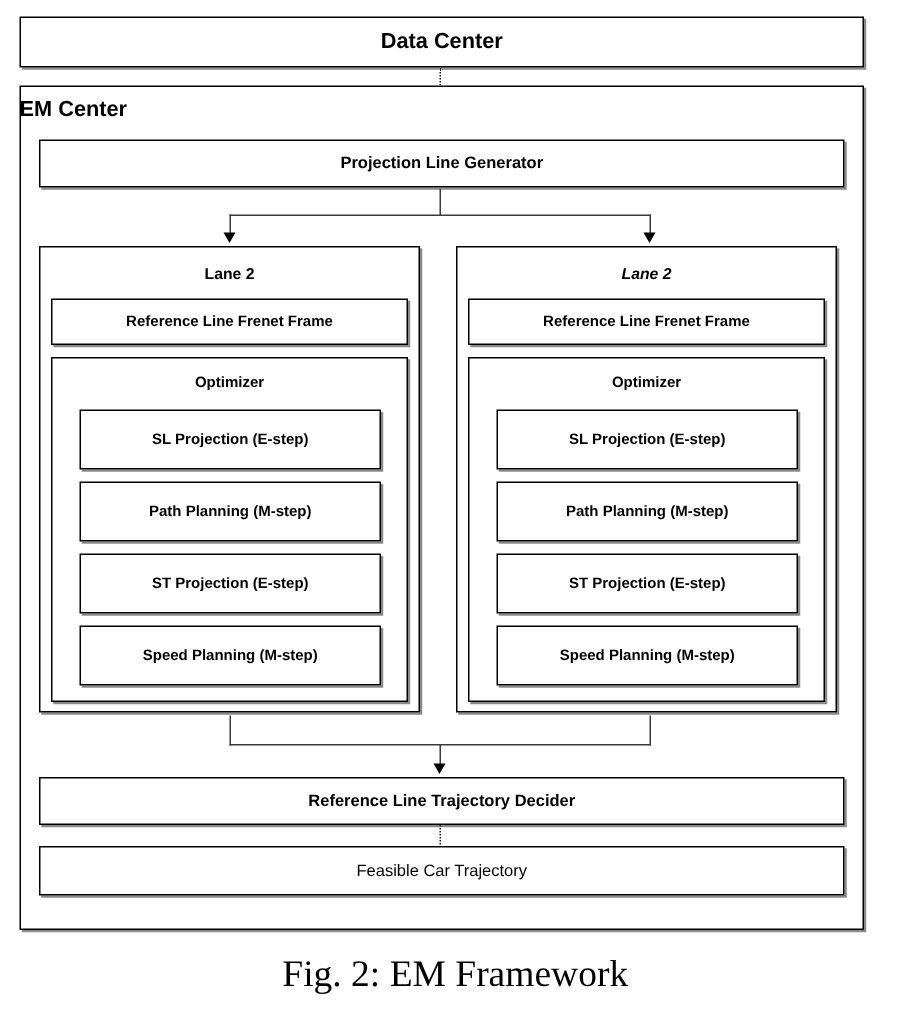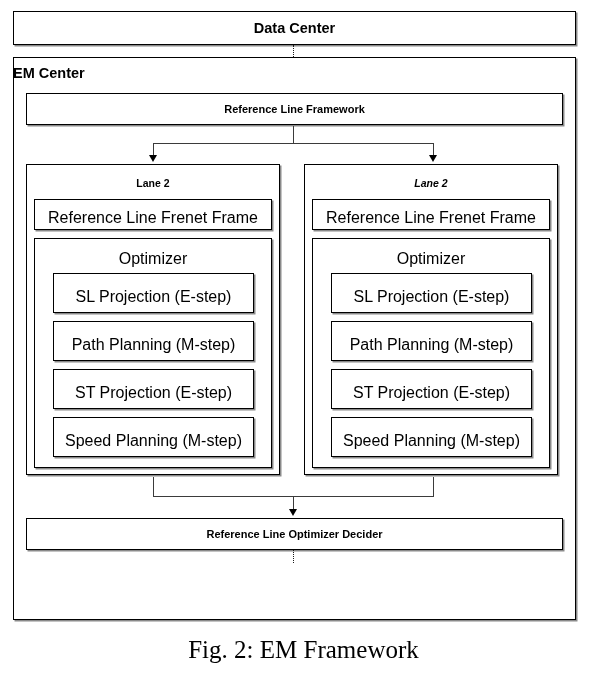--- a/index.html
+++ b/index.html
@@ -47,22 +47,22 @@
   }
   .hdr-bold {
     font-weight: bold;
     font-size: 11px;
   }
   .hdr-bold-sm {
     font-weight: bold;
     font-size: 10.5px;
   }
   .plain {
-    font-weight: normal;
-    font-size: 16px;
+    font-weight: bold;
+    font-size: 10px;
   }
   .plain-lg {
     font-weight: normal;
     font-size: 11px;
   }
 
   
   .outer {
     box-shadow: 1.5px 1.5px 0 0 #8a8a8a;
   }
@@ -112,21 +112,21 @@
     <div class="lbl title-bold" style="top:8px;">Data Center</div>
   </div>
 
   <div class="dotline" style="left:293px; top:45px; height:12px;"></div>
 
   <div class="box outer" style="left:13px; top:57px; width:563px; height:563px;"></div>
 
   <div class="lbl title-bold" style="position:absolute; left:13px; top:65px; width:563px;">EM Center</div>
 
   <div class="box" style="left:26px; top:93px; width:537px; height:32px;">
-    <div class="lbl hdr-bold" style="top:9px;">Reference Line Framework</div>
+    <div class="lbl hdr-bold" style="top:9px;">Projection Line Generator</div>
   </div>
 
   <div class="vline" style="left:293px; top:126px; height:18px;"></div>
   <div class="hline" style="left:153px; top:143px; width:281px;"></div>
   <div class="vline" style="left:153px; top:143px; height:14px;"></div>
   <div class="arrowhead" style="left:149px; top:155px;"></div>
   <div class="vline" style="left:433px; top:143px; height:14px;"></div>
   <div class="arrowhead" style="left:429px; top:155px;"></div>
 
   <div class="box" style="left:26px; top:164px; width:254px; height:311px;">
@@ -179,21 +179,24 @@
     <div class="lbl plain" style="top:14px;">Speed Planning (M-step)</div>
   </div>
 
   <div class="vline" style="left:153px; top:477px; height:20px;"></div>
   <div class="vline" style="left:433px; top:477px; height:20px;"></div>
   <div class="hline" style="left:153px; top:496px; width:281px;"></div>
   <div class="vline" style="left:293px; top:496px; height:15px;"></div>
   <div class="arrowhead" style="left:289px; top:509px;"></div>
 
   <div class="box" style="left:26px; top:518px; width:537px; height:32px;">
-    <div class="lbl hdr-bold" style="top:9px;">Reference Line Optimizer Decider</div>
+    <div class="lbl hdr-bold" style="top:9px;">Reference Line Trajectory Decider</div>
   </div>
 
   <div class="dotline" style="left:293px; top:550px; height:13px;"></div>
 
+  <div class="box" style="left:26px; top:564px; width:537px; height:33px;">
+    <div class="lbl plain-lg" style="top:10px;">Feasible Car Trajectory</div>
+  </div>
 
   <div id="caption" style="top:636px;">Fig. 2: EM Framework</div>
 
 </div>
 
 </body></html>

